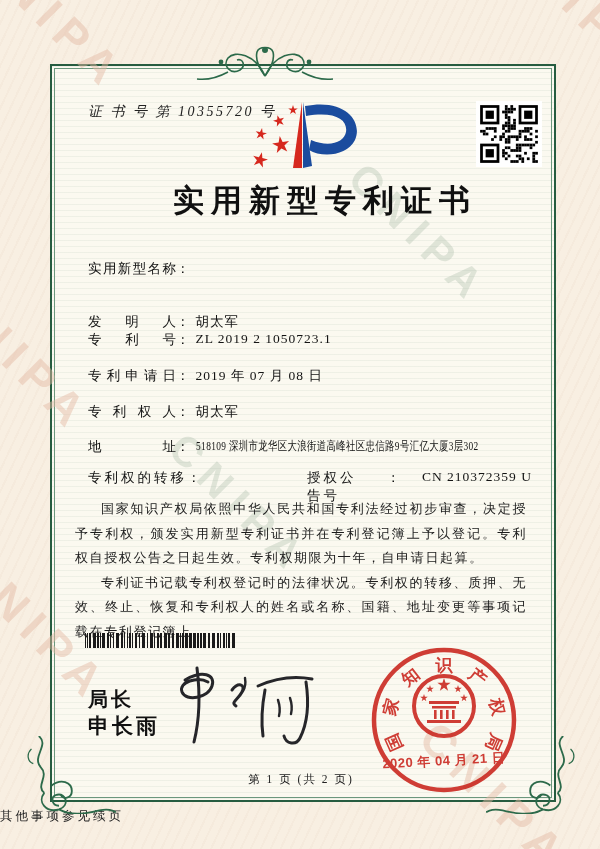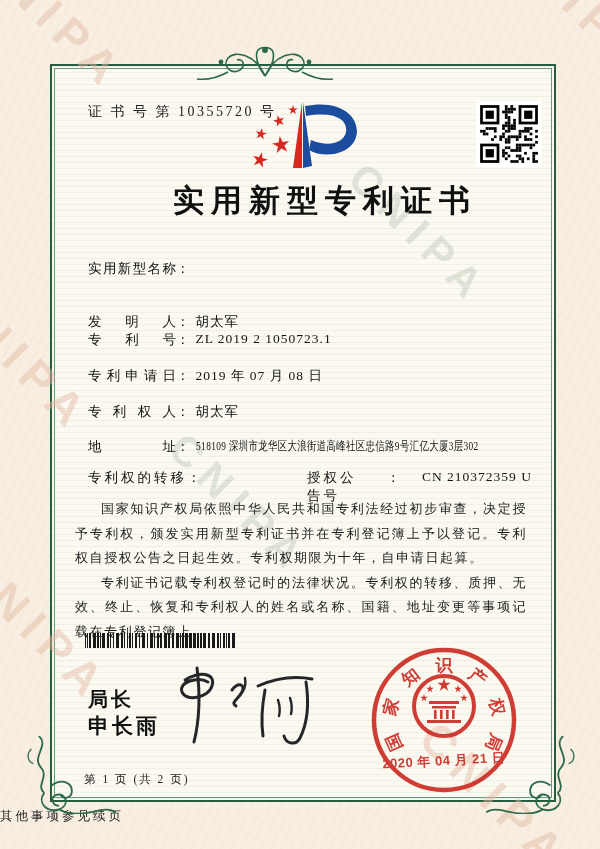--- a/index.html
+++ b/index.html
@@ -14,42 +14,42 @@
       pointer-events:none;z-index:1;white-space:nowrap;}
   .wm.pink{color:rgba(228,186,166,.48);font-size:46px;}
   .wm.green{color:rgba(158,178,158,.30);font-size:42px;}
   
   #frame{position:absolute;left:50px;top:64px;width:502px;height:734px;
          border:2px solid #265c40;background:#fbf9f0;
          background-image:repeating-linear-gradient(to bottom,rgba(125,160,135,.10) 0 1px,transparent 1px 6px);
          z-index:0;}
   #frame-inner{position:absolute;inset:2px;border:1px solid #6b977d;}
   .content{position:absolute;z-index:2;}
-  #cert-no{left:88px;top:103px;font-size:14px;letter-spacing:2.5px;color:#222;}
+  #cert-no{left:88px;top:103px;font-size:14px;letter-spacing:2.5px;color:#222;font-style:italic;}
   #title{left:50px;top:180px;width:502px;text-align:center;font-size:31px;
          font-weight:bold;letter-spacing:7px;color:#101010;margin-left:24px;}
   .row{left:88px;width:444px;font-size:13.5px;color:#141414;display:flex;}
   .row .lab{display:inline-block;width:88px;text-align:justify;text-align-last:justify;flex:none;}
   .row .col{flex:none;}
   .row .val{margin-left:6px;letter-spacing:1px;white-space:nowrap;}
   .val.squeeze{transform:scaleX(.75);transform-origin:left center;font-size:12.5px;letter-spacing:.5px;}
   #row-grant2{position:absolute;left:219px;top:0;display:flex;gap:16px;}
   #row-grant2 .lab2{letter-spacing:3px;}
   #paragraphs{left:75px;top:497px;width:452px;font-size:13px;color:#1c1c1c;}
   #paragraphs p{margin:0;text-indent:2em;text-align:justify;line-height:24.5px;letter-spacing:1.6px;}
   #barcode{left:85px;top:633px;}
   #signer-title{left:88px;top:686px;font-family:"Liberation Sans","DejaVu Sans",sans-serif;
                 font-weight:bold;font-size:20px;letter-spacing:3px;color:#111;text-align:center;}
   #signer-name{left:88px;top:712px;font-family:"Liberation Sans","DejaVu Sans",sans-serif;
                font-weight:bold;font-size:21px;letter-spacing:3px;color:#111;text-align:center;}
   #signature{left:150px;top:658px;}
   #seal{left:366px;top:643px;}
   #seal text{font-family:"Liberation Sans","DejaVu Sans",sans-serif;font-weight:bold;fill:#c9241c;}
-  #page-no{left:50px;top:772px;width:502px;text-align:left;font-size:11.5px;
-           letter-spacing:2px;color:#222;padding-left:34px;}
+  #page-no{left:50px;top:772px;width:502px;text-align:center;font-size:11.5px;
+           letter-spacing:2px;color:#222;}
   #cont-note{left:0;top:808px;width:600px;text-align:left;font-size:12.5px;
              letter-spacing:3px;color:#222;}
   #qr{position:absolute;left:476px;top:101px;width:66px;height:66px;background:#fff;
       padding:0;z-index:2;}
   #logo{position:absolute;left:246px;top:100px;z-index:2;}
   .orn{position:absolute;z-index:3;}
 </style>
 </head>
 <body>
 

